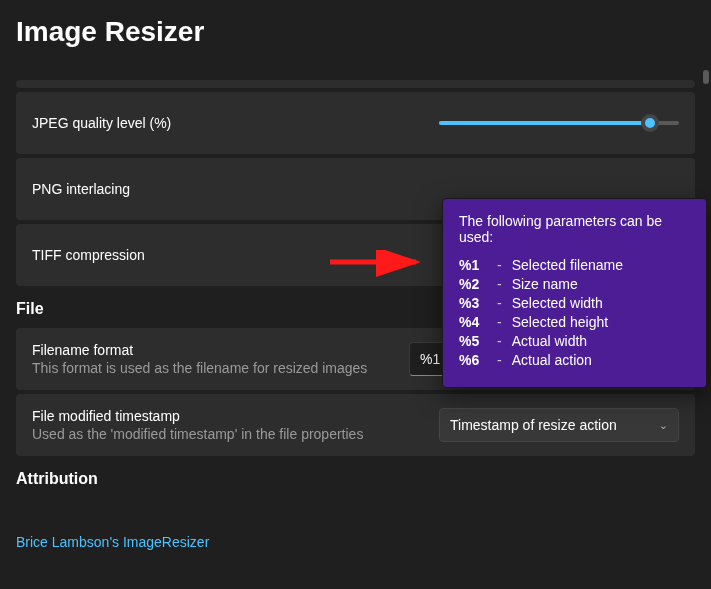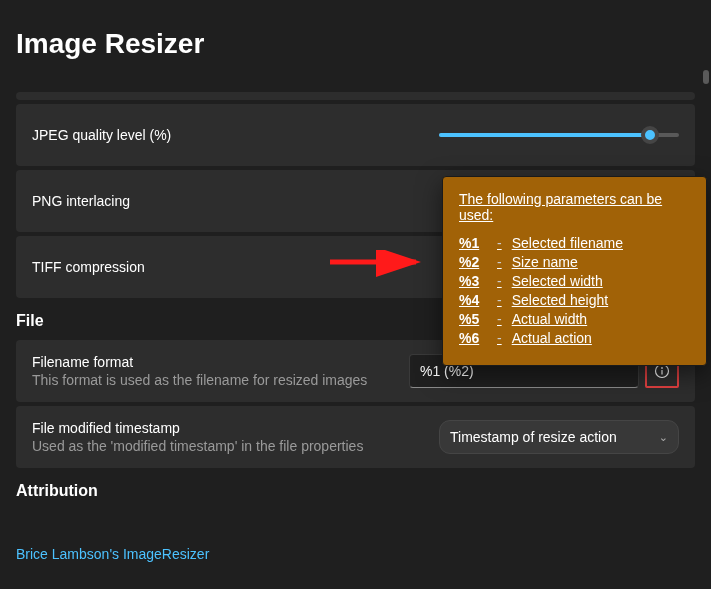--- a/index.html
+++ b/index.html
@@ -7,21 +7,21 @@
       width: 711px;
       height: 589px;
       background: #1f1f1f;
       color: #ffffff;
       font-family: "Segoe UI", -apple-system, sans-serif;
       font-size: 14px;
       overflow: hidden;
       position: relative;
     }
     .header {
-      padding: 28px 16px 20px;
+      padding: 16px 16px 20px;
       font-size: 28px;
       font-weight: 600;
     }
     .content {
       padding: 12px 16px;
     }
     .panel {
       background: #2d2d2d;
       border-radius: 4px;
       margin-bottom: 4px;
@@ -104,46 +104,45 @@
       border-radius: 2px;
       display: flex;
       align-items: center;
       justify-content: center;
       background: transparent;
       color: #fff;
     }
     .dropdown {
       background: #383838;
       border: 1px solid #454545;
-      border-radius: 11px;
+      border-radius: 4px;
       padding: 6px 10px;
       width: 240px;
       height: 34px;
       display: flex;
       align-items: center;
       justify-content: space-between;
       font-size: 14px;
     }
     .chevron {
       color: #aaa;
       font-size: 11px;
     }
     .tooltip {
       position: absolute;
-      top: 176px;
+      top: 198px;
       left: 442px;
       width: 265px;
-      background: #a16207;
+      background: #4c1d95;
       border: 1px solid #1a1a1a;
       border-radius: 4px;
       padding: 14px 16px 16px;
       box-shadow: 0 8px 24px rgba(0,0,0,0.5);
       font-size: 14px;
       z-index: 100;
-      text-decoration: underline;
     }
     .tooltip-title {
       margin-bottom: 12px;
     }
     .tooltip-row {
       display: flex;
       gap: 10px;
       margin-bottom: 3px;
     }
     .tooltip-key {

